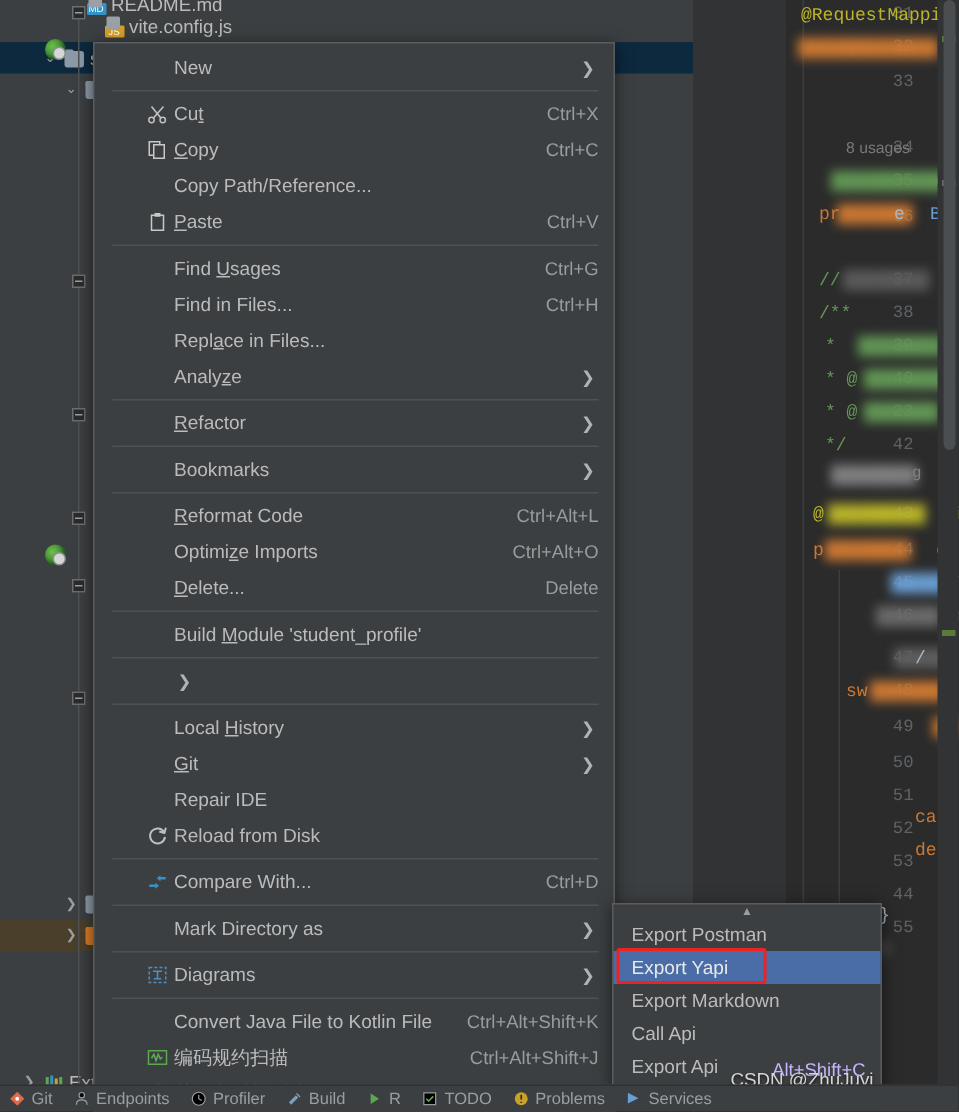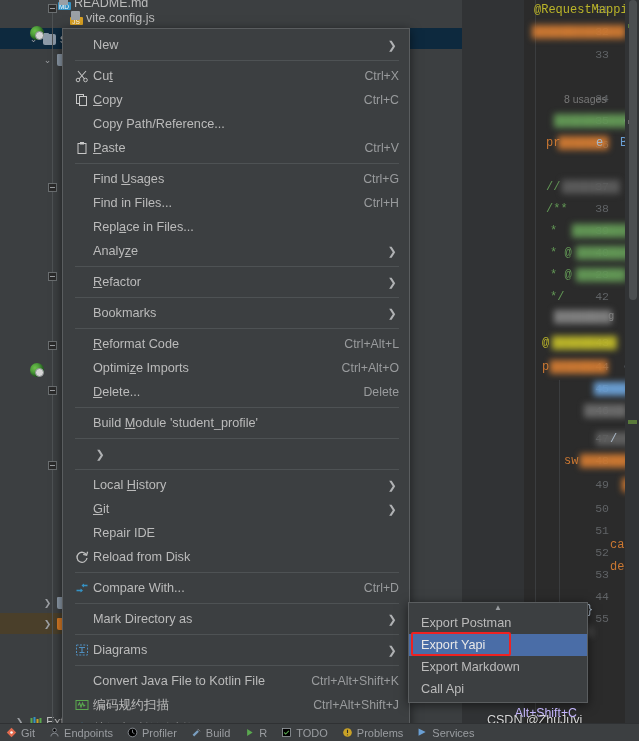--- a/index.html
+++ b/index.html
@@ -113,21 +113,21 @@
   
   .ctx-menu {
     position:absolute; left:62px; top:28px; width:348px;
     background:#3c3f41; border:1px solid #5a5d5f;
     box-shadow:0 2px 10px rgba(0,0,0,.55);
     padding:4px 0 0 0;
     font-size:12.7px; color:#bbbbbb;
   }
   .mi {
     height:24px; display:flex; align-items:center; position:relative;
-    padding-left:8px; padding-right:10px; white-space:nowrap;
+    padding-left:8px; padding-right:10px; white-space:nowrap;margin-left:23px;
   }
   .mi-ico { width:22px; flex:none; display:flex; align-items:center; justify-content:center; }
   .mi-label { flex:1; }
   .mi-label u { text-decoration:underline; }
   .mi-acc { color:#999b9d; font-size:12.3px; margin-left:14px; }
   .mi-arrow { width:14px; text-align:center; color:#b0b2b4; font-size:11px; }
   .sep { height:1px; background:#4e5254; margin:3px 10px 3px 12px; }
 
   
   .submenu {
@@ -564,20 +564,24 @@
       <div class="smi sel">
         <span class="smi-label">Export Yapi</span>
       </div>
       <div class="smi">
         <span class="smi-label">Export Markdown</span>
       </div>
       <div class="smi">
         <span class="smi-label">Call Api</span>
         <span class="smi-acc">Alt+Shift+C</span>
       </div>
+      <div class="smi">
+        <span class="smi-label">Export Api</span>
+        <span class="smi-acc">Alt+Shift+E</span>
+      </div>
     </div>
   <div class="red-box" id="red-annot" style="left: 411px; top: 632px; width: 100px; height: 24px;"></div>
 
   <div class="watermark" style="left:487px; top:713px;">CSDN @ZhuJuyi</div>
 
   <div class="status-bar" id="status-bar">
       <div class="status-item">
         <span class="status-ico"><svg width="11" height="11" viewBox="0 0 14 14">
             <path d="M7 1l6 6-6 6-6-6z" fill="#e06a4e"></path>
             <circle cx="7" cy="7" r="1.6" fill="#fff"></circle>

